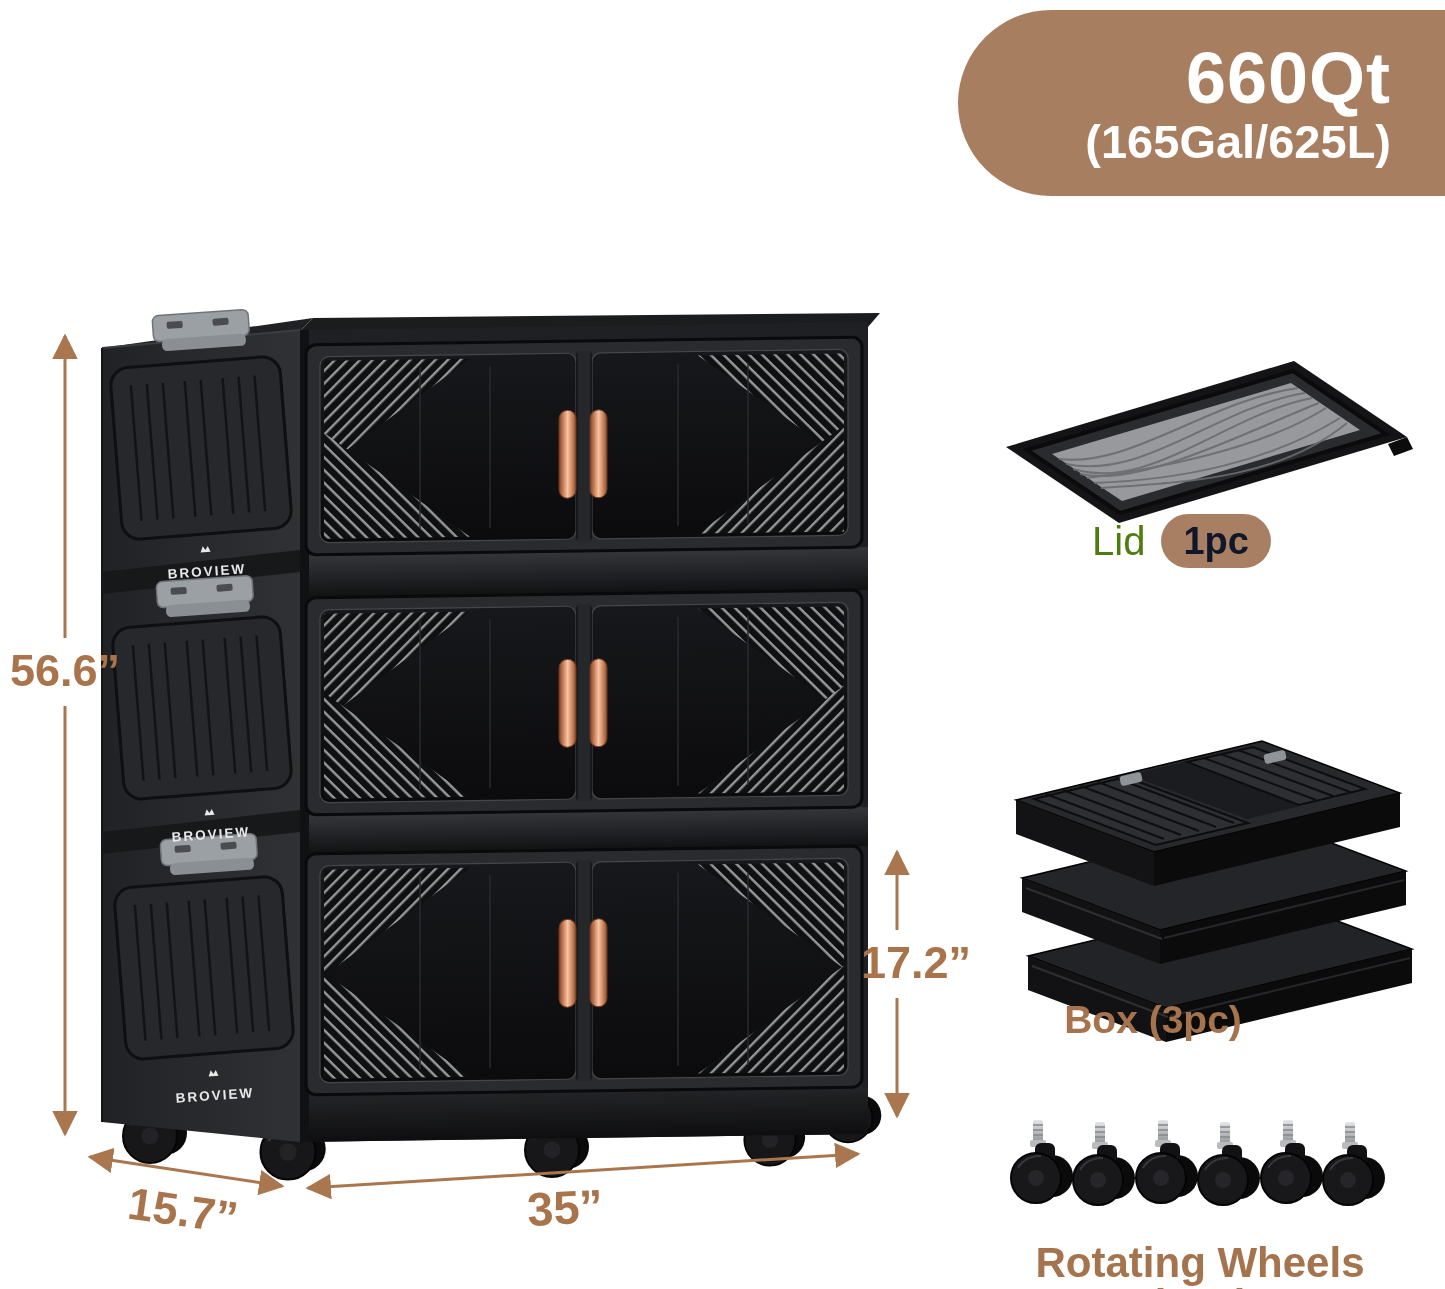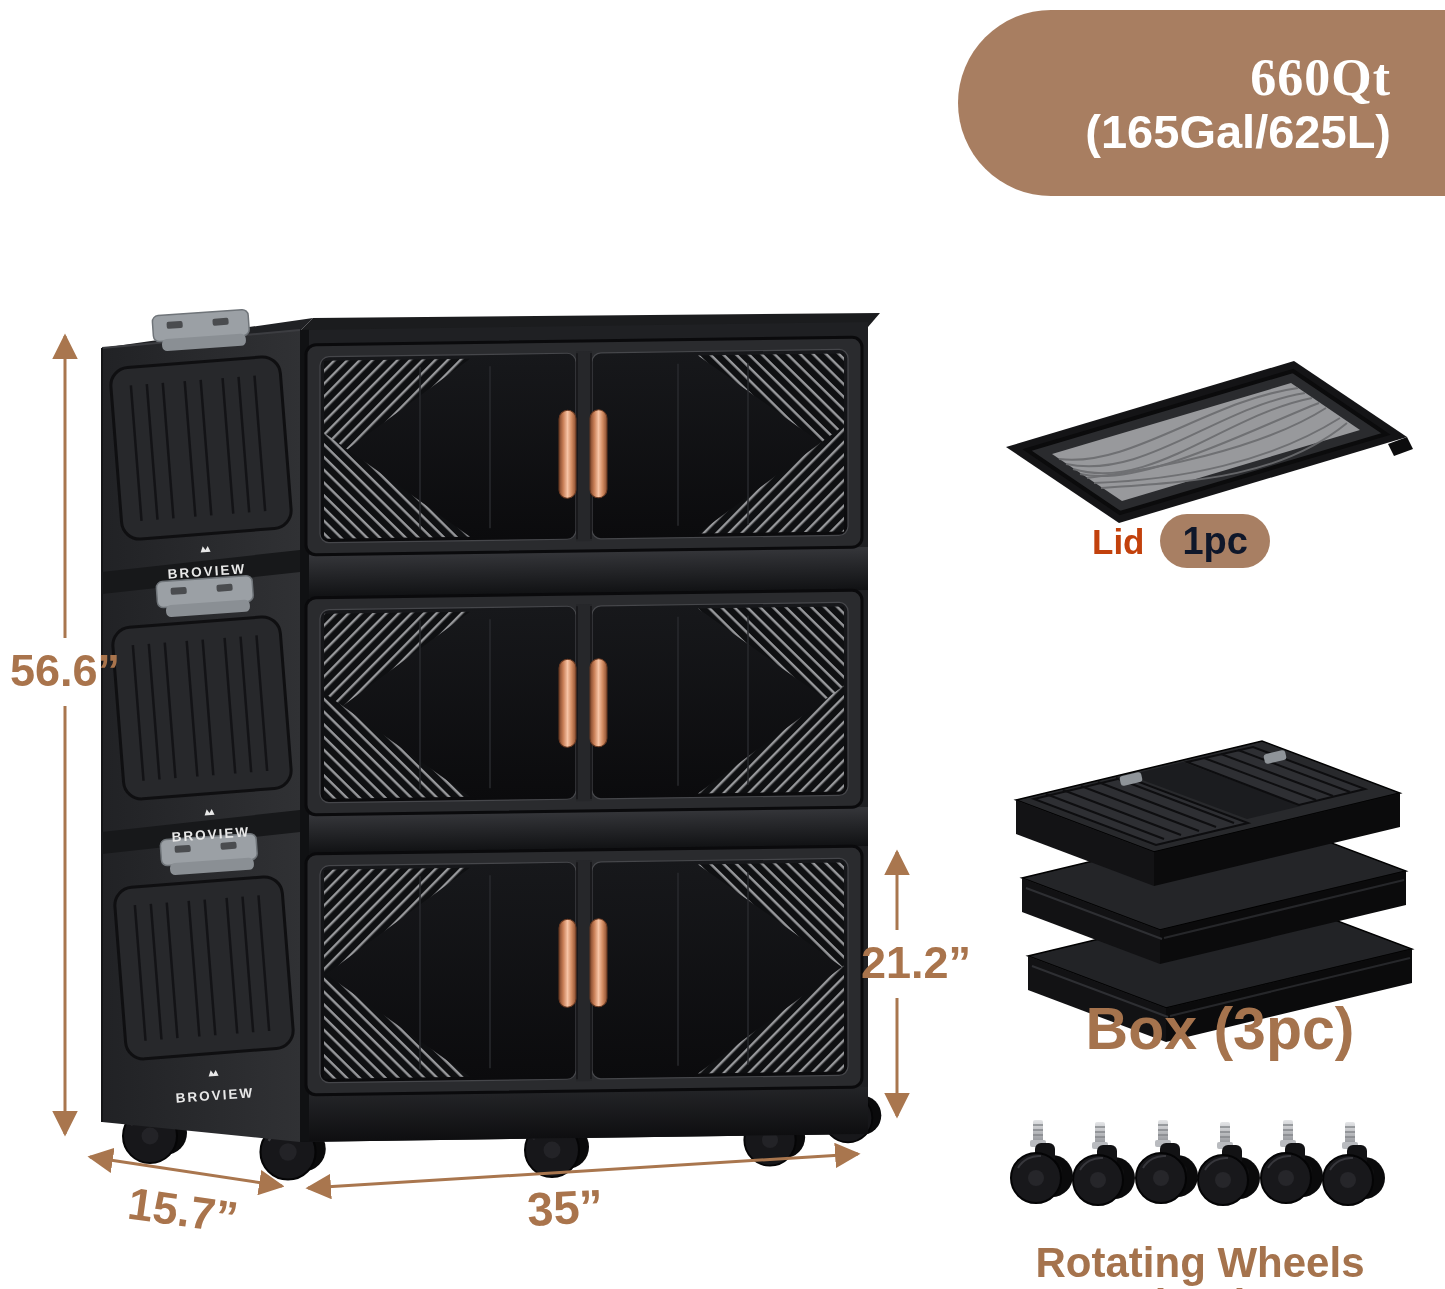--- a/index.html
+++ b/index.html
@@ -8,32 +8,32 @@
     position:relative;width:1445px;height:1289px;background:#ffffff;overflow:hidden;
     font-family:"Liberation Sans","DejaVu Sans",sans-serif;
   }
   #scene{position:absolute;left:0;top:0;width:1445px;height:1289px;}
   .badge{
     position:absolute;top:10px;right:0;width:487px;height:186px;
     background:#A87E61;border-radius:95px 0 0 95px;
     display:flex;flex-direction:column;justify-content:center;align-items:flex-end;
     padding-right:54px;gap:4px;color:#fff;
   }
-  .badge .l1{font-size:52px;font-weight:700;line-height:1;letter-spacing:1px;font-family:Liberation Serif, serif;}
+  .badge .l1{font-size:72px;font-weight:700;line-height:1;letter-spacing:1px;}
   .badge .l2{font-size:47px;font-weight:700;line-height:1;}
   .dim-label{
     position:absolute;color:#A9744C;font-weight:700;text-align:center;line-height:1;
   }
   .part-label{
     position:absolute;color:#A5734D;font-weight:700;text-align:center;line-height:1;
   }
   .lid-row{
     position:absolute;left:1092px;top:514px;display:flex;align-items:center;gap:16px;
   }
-  .lid-row .lid-text{color:#c2410c;font-weight:700;font-size:35px;line-height:1;}
+  .lid-row .lid-text{color:#4d7c0f;font-weight:400;font-size:40px;line-height:1;}
   .qty-pill{
     background:#A87F63;color:#0f172a;font-weight:700;font-size:38px;line-height:1;
     padding:8px 22px;border-radius:32px;
   }
 </style>
 </head>
 <body>
 
 <div id="canvas">
 
@@ -355,24 +355,24 @@
     <div class="l1">660Qt</div>
     <div class="l2">(165Gal/625L)</div>
   </div>
 
   <div class="dim-label" style="left:2px;top:648px;width:126px;font-size:45px;">56.6”</div>
 
   <div class="dim-label" style="left:108px;top:1188px;width:150px;font-size:45px;transform:rotate(8deg);">15.7”</div>
 
   <div class="dim-label" style="left:485px;top:1184px;width:160px;font-size:47px;transform:rotate(-3deg);">35”</div>
 
-  <div class="dim-label" style="left:838px;top:940px;width:156px;font-size:45px;">21.2”</div>
+  <div class="dim-label" style="left:838px;top:940px;width:156px;font-size:45px;">17.2”</div>
 
   <div class="lid-row">
     <span class="lid-text">Lid</span>
     <span class="qty-pill">1pc</span>
   </div>
 
-  <div class="part-label" style="left:1065px;top:1000px;width:310px;font-size:59px;">Box (3pc)</div>
+  <div class="part-label" style="left:998px;top:1000px;width:310px;font-size:39px;">Box (3pc)</div>
 
   <div class="part-label" style="left:980px;top:1242px;width:440px;font-size:42px;">Rotating Wheels (6pc)</div>
 
 </div>
 
 </body></html>

